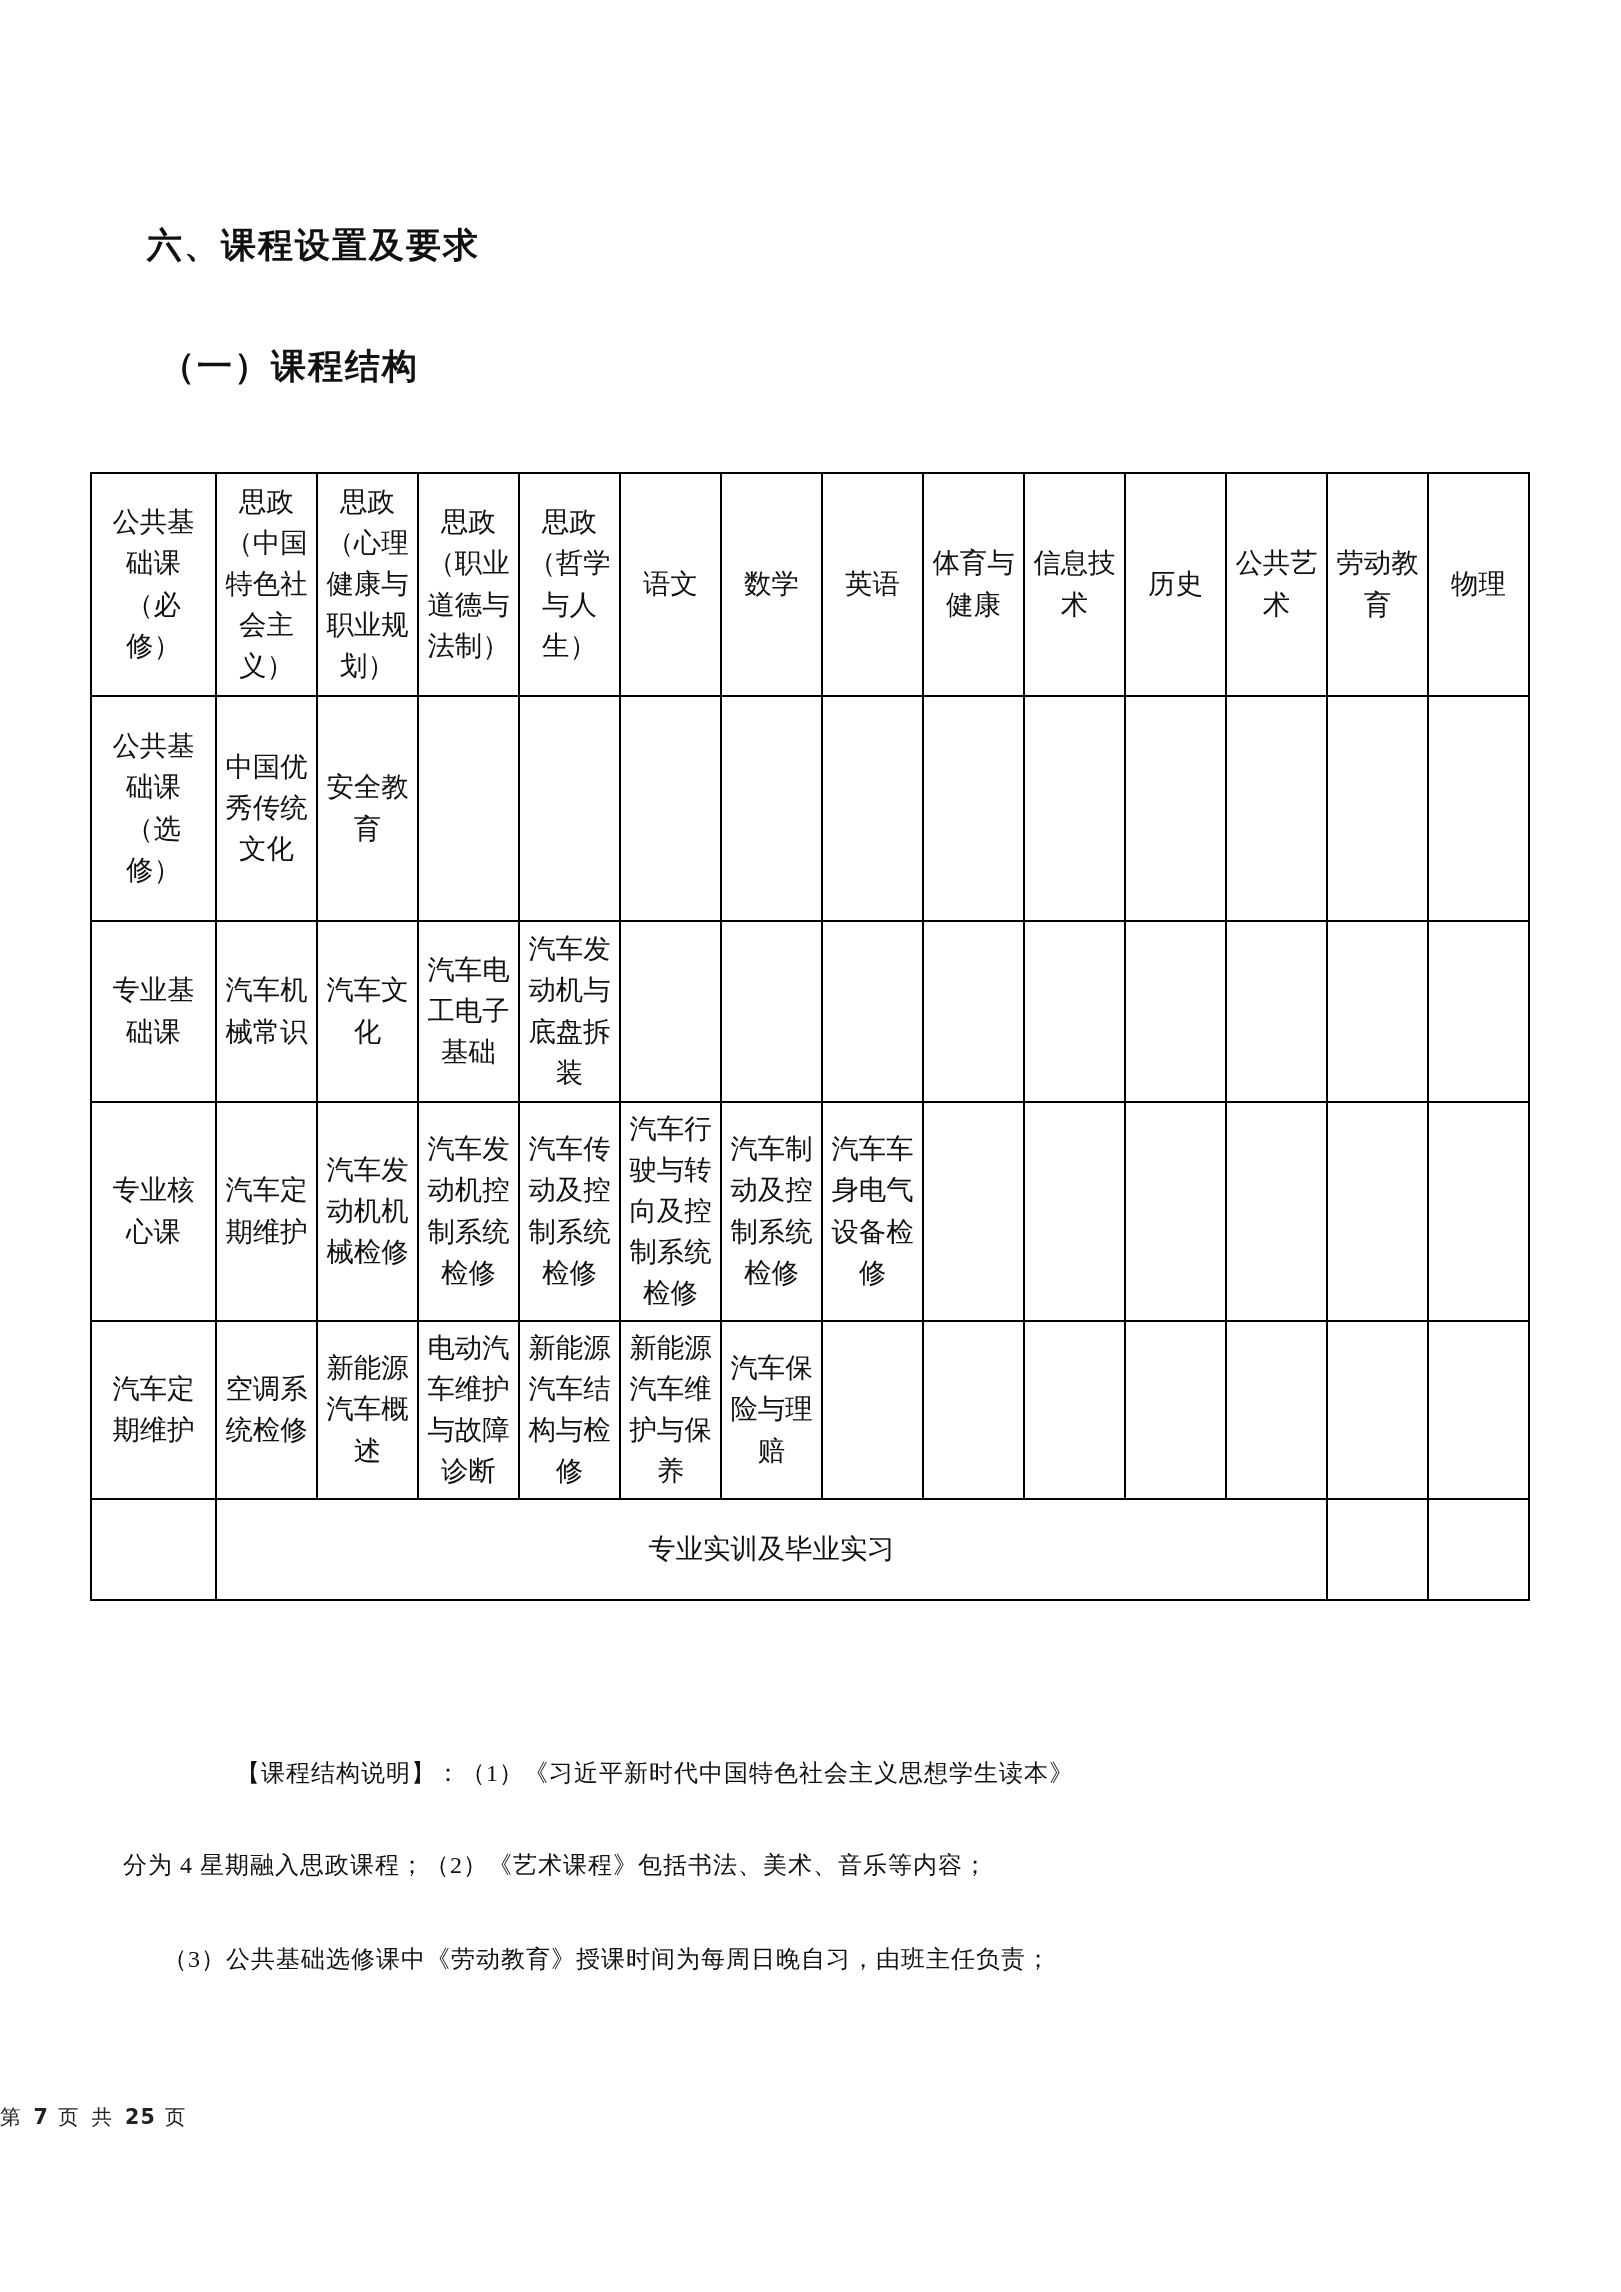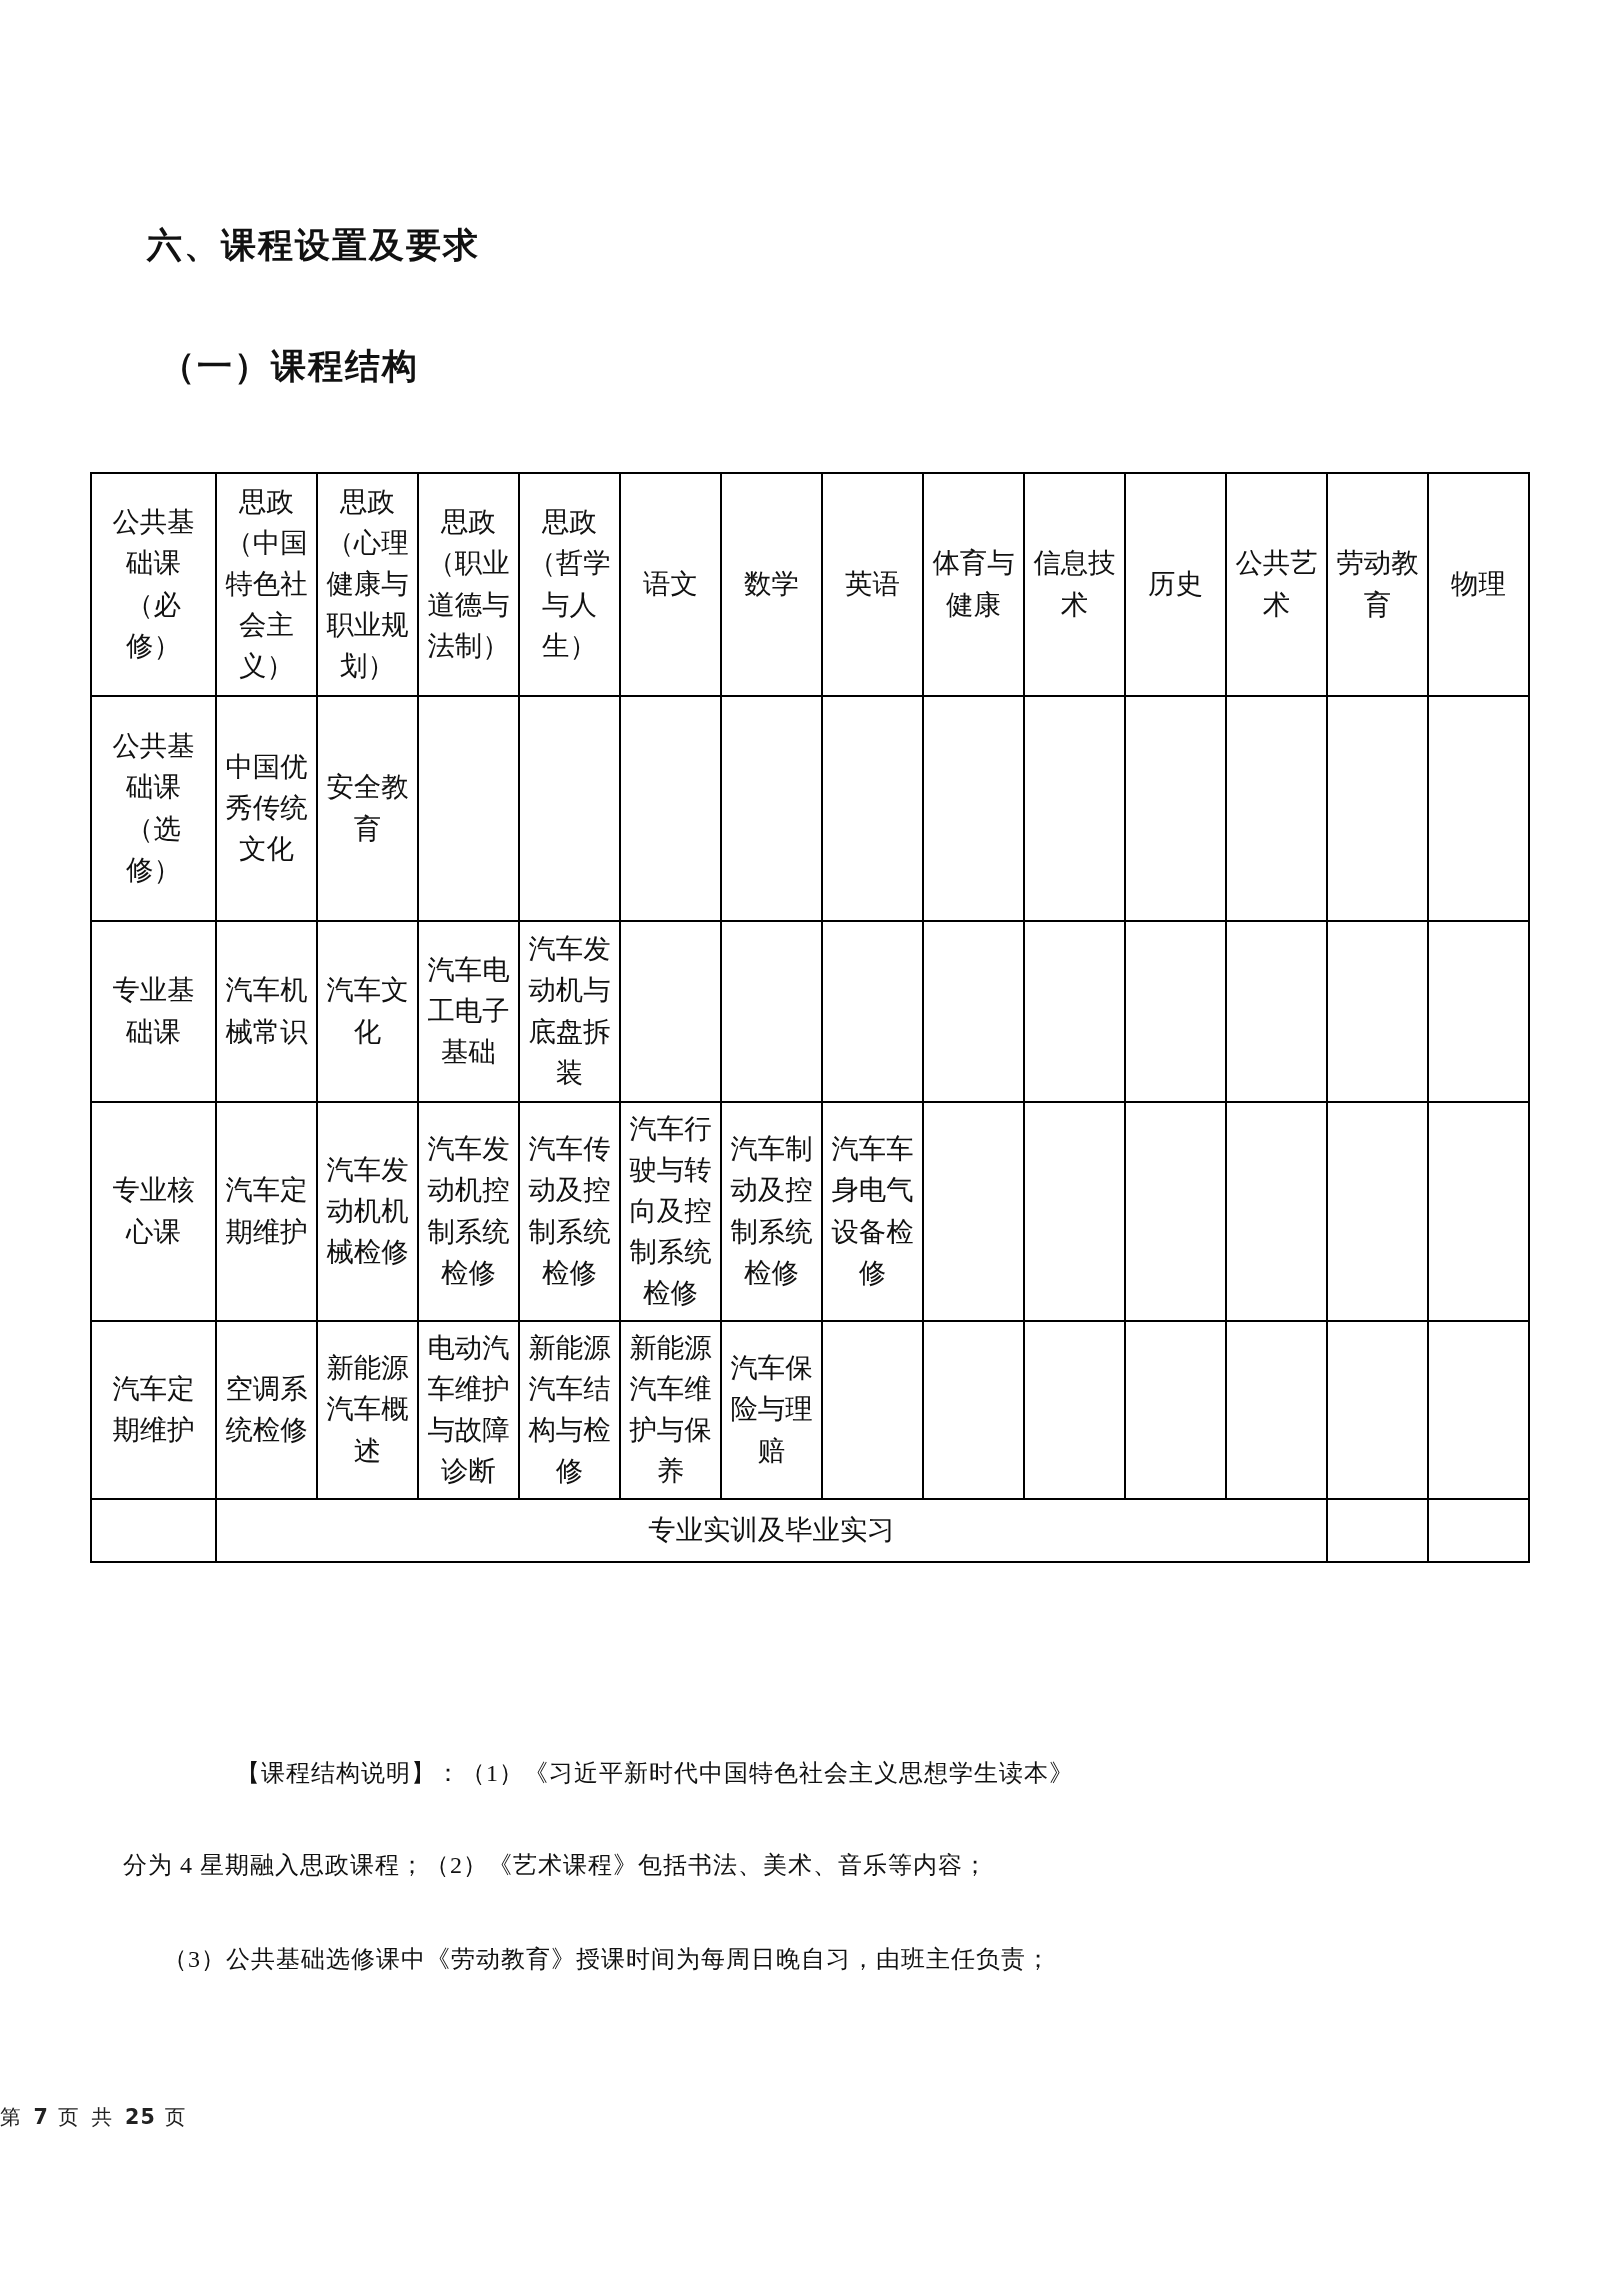--- a/index.html
+++ b/index.html
@@ -54,21 +54,21 @@
     line-height: 1.5;
     padding: 3.9px 6.9px;
     word-break: break-all;
     overflow: hidden;
   }
   .row-1 { height: 223px; }
   .row-2 { height: 225px; }
   .row-3 { height: 181px; }
   .row-4 { height: 219px; }
   .row-5 { height: 178px; }
-  .row-6 { height: 63px; }
+  .row-6 { height: 101px; }
   .note {
     position: absolute;
     font-size: 24px;
     letter-spacing: 1px;
     white-space: nowrap;
   }
   .note-1 { left: 236px; top: 1757px; }
   .note-2 { left: 123px; top: 1849px; }
   .note-3 { left: 163px; top: 1943px; }
   .note-4 { left: 163px; top: 2033px; }

